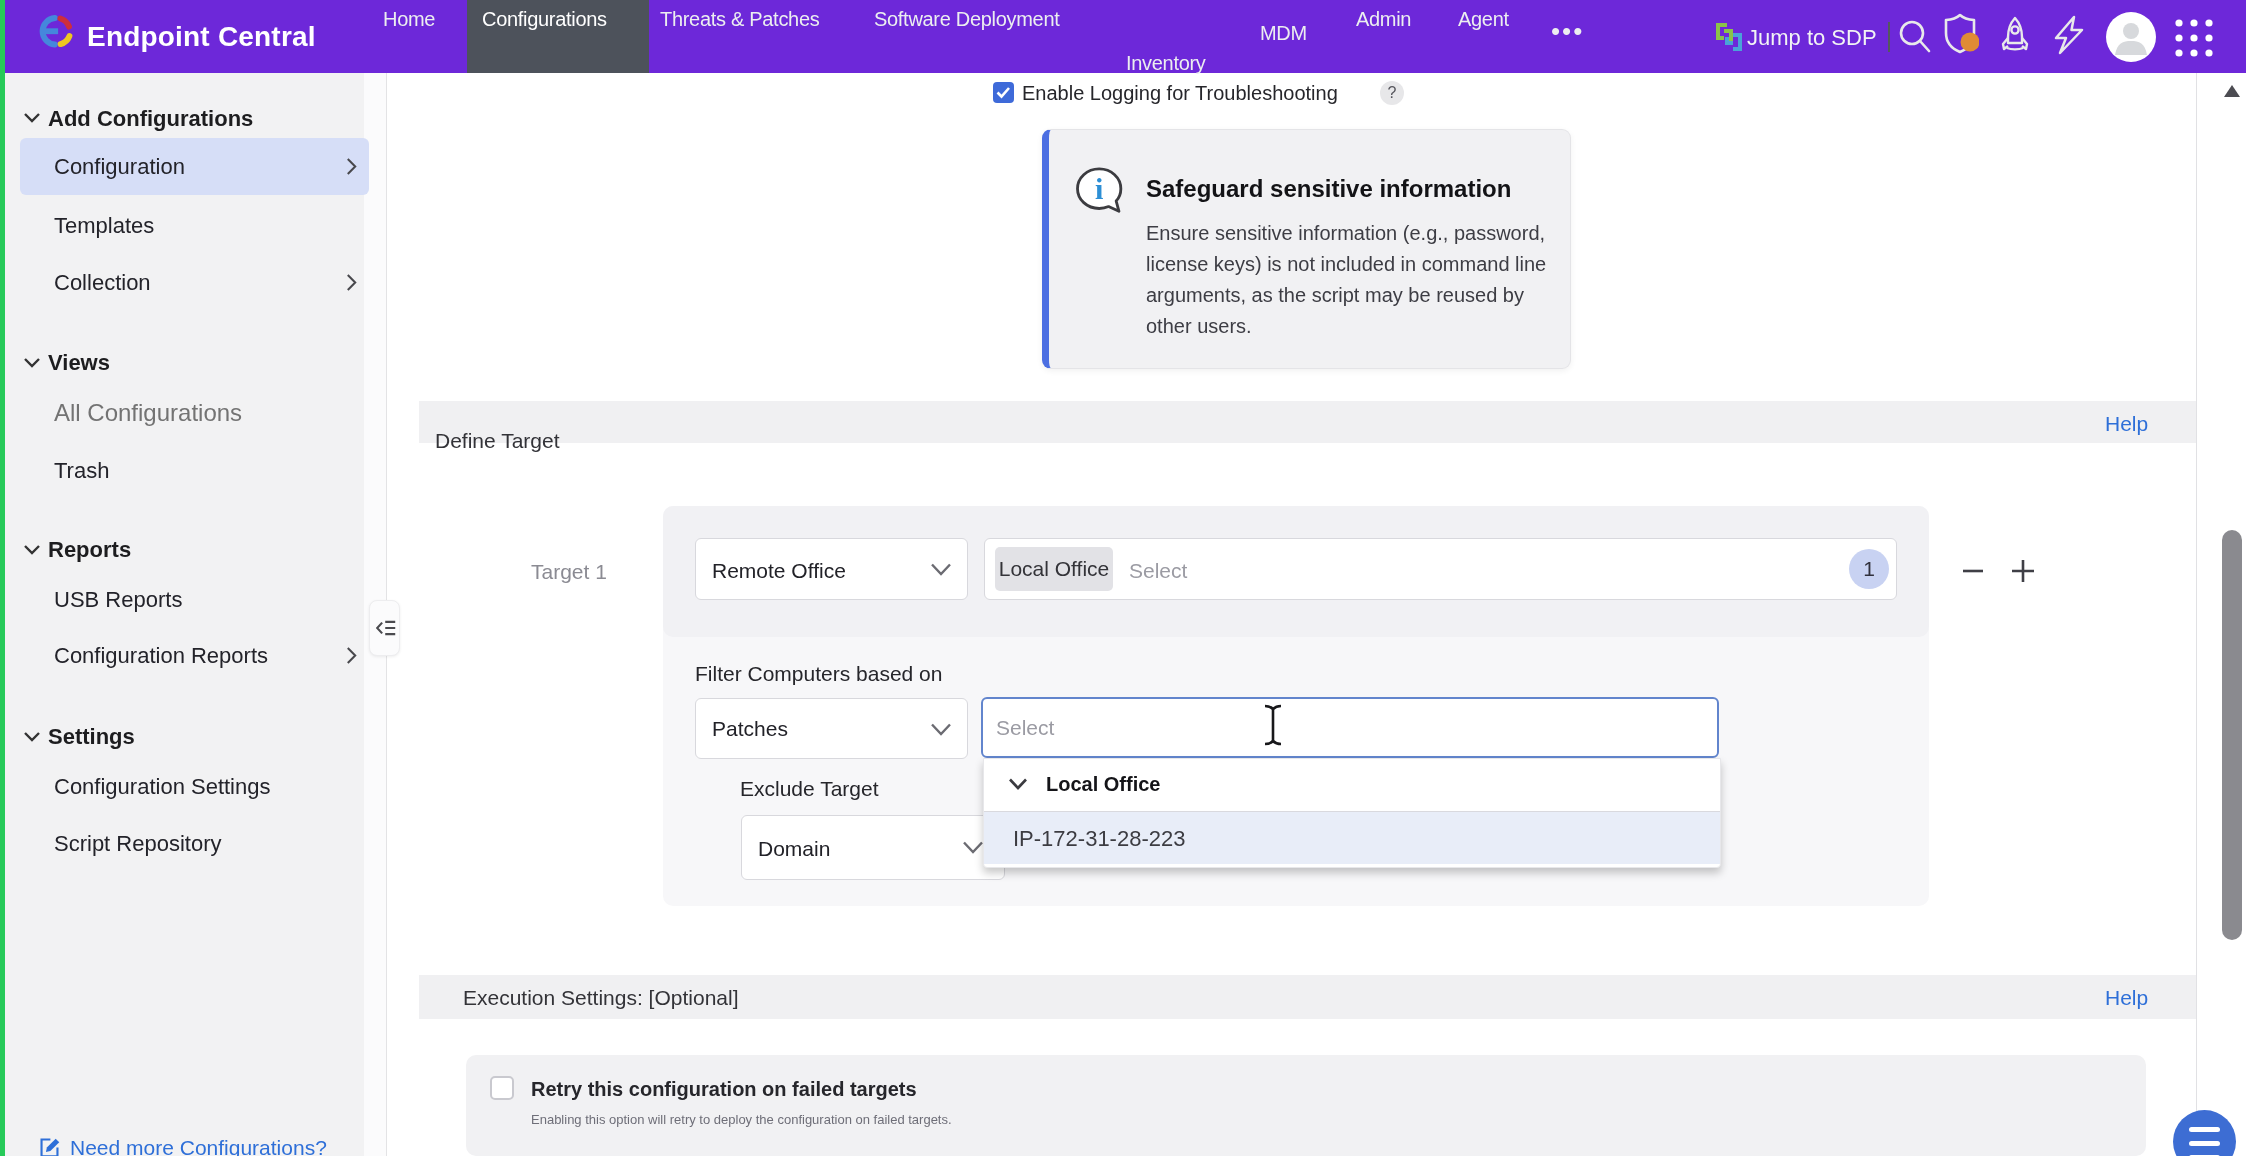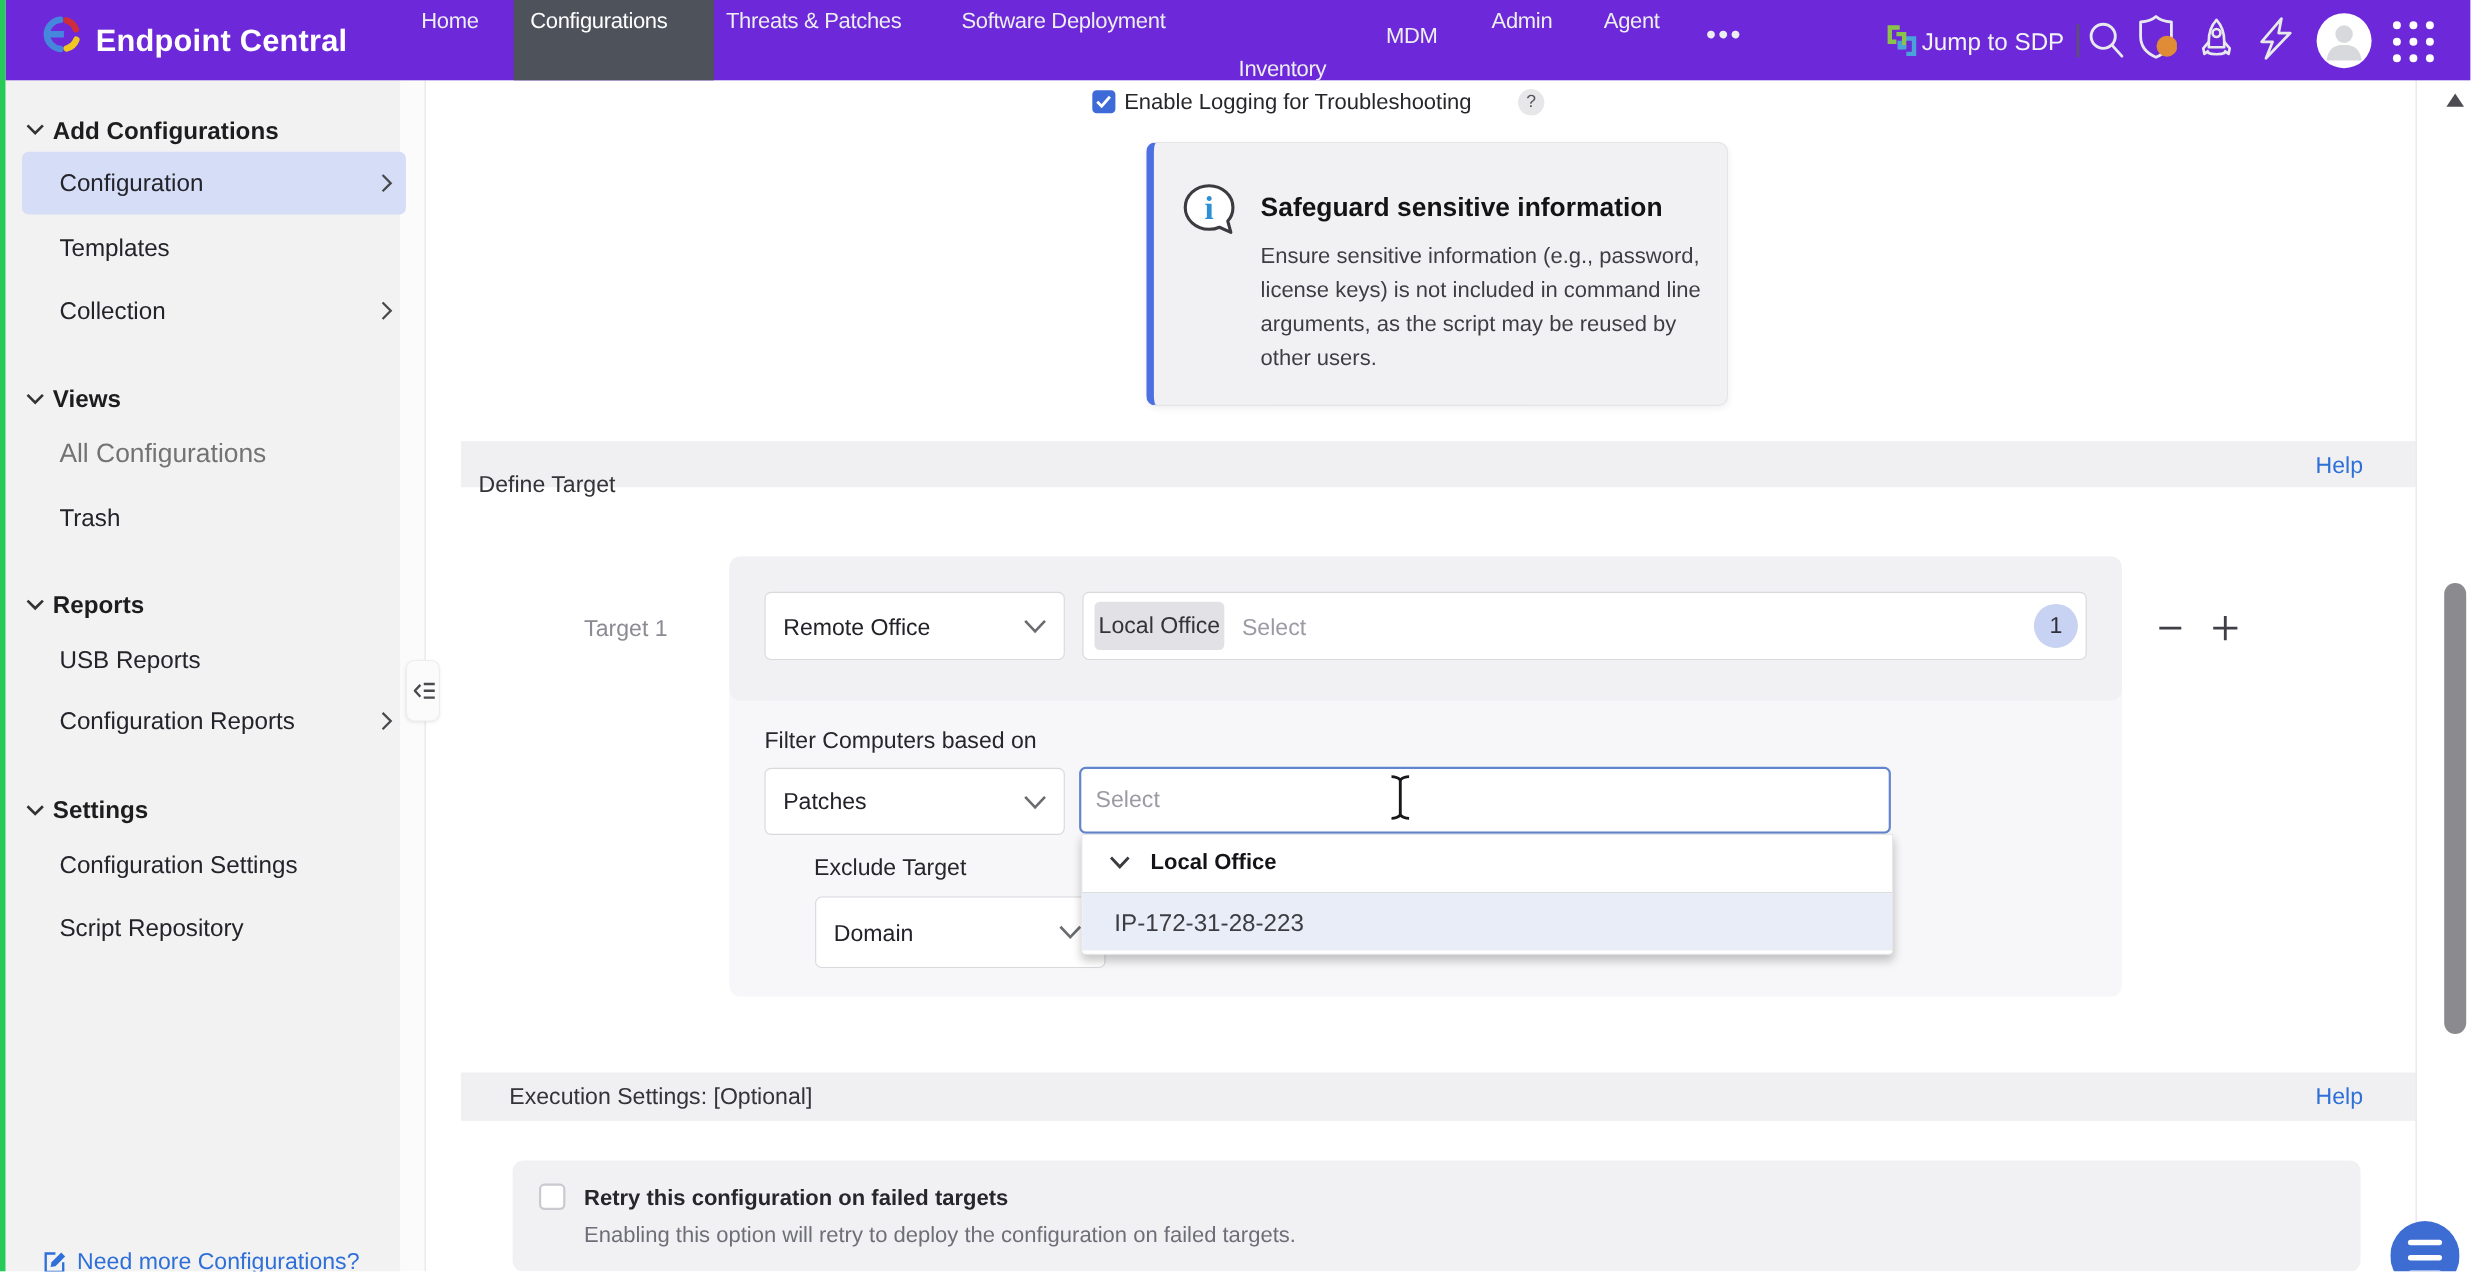--- a/index.html
+++ b/index.html
@@ -231,21 +231,21 @@
   <div class="abs" style="left:984px;top:812px;width:736px;height:52px;background:#e8edf8;z-index:6;"></div>
   <div class="abs" style="left:1013px;top:826px;font-size:22px;color:#3c3c42;z-index:7;">IP-172-31-28-223</div>
 
   <div class="abs" style="left:419px;top:975px;width:1777px;height:44px;background:#f0f0f2;"></div>
   <div class="abs" style="left:431px;top:986px;font-size:21px;color:#333338;margin-left:32px;">Execution Settings: [Optional]</div>
   <div class="abs" style="left:2105px;top:986px;font-size:21px;color:#2e6fd8;">Help</div>
 
   <div class="abs" style="left:466px;top:1055px;width:1680px;height:101px;background:#f1f1f3;border-radius:10px;"></div>
   <div class="abs" style="left:490px;top:1076px;width:24px;height:24px;background:#fff;border:2px solid #c9c9cf;border-radius:5px;"></div>
   <div class="abs" style="left:531px;top:1078px;font-size:20px;font-weight:bold;color:#26262b;">Retry this configuration on failed targets</div>
-  <div class="abs" style="left:531px;top:1112px;font-size:20px;color:#6e6e78;text-align:center;">Enabling this option will retry to deploy the configuration on failed targets.</div>
+  <div class="abs" style="left:531px;top:1112px;font-size:13px;color:#6e6e78;text-align:center;">Enabling this option will retry to deploy the configuration on failed targets.</div>
 </div>
 
 <div class="abs" style="left:2196px;top:73px;width:1px;height:1083px;background:#e1e1e4;"></div>
 <svg class="abs" style="left:2222px;top:83px;" width="20" height="16" viewBox="0 0 20 16">
     <path d="M 10 2 L 18 14 L 2 14 Z" fill="#4c4c52"></path>
   </svg>
 <div class="abs" style="left:2222px;top:530px;width:20px;height:410px;background:#8a8a8f;border-radius:10px;"></div>
 
 <div class="abs" style="left:2173px;top:1110px;width:63px;height:46px;overflow:hidden;">
   <div style="position:absolute;left:0;top:0;width:63px;height:63px;background:#3d6dd3;border-radius:50%;"></div>

